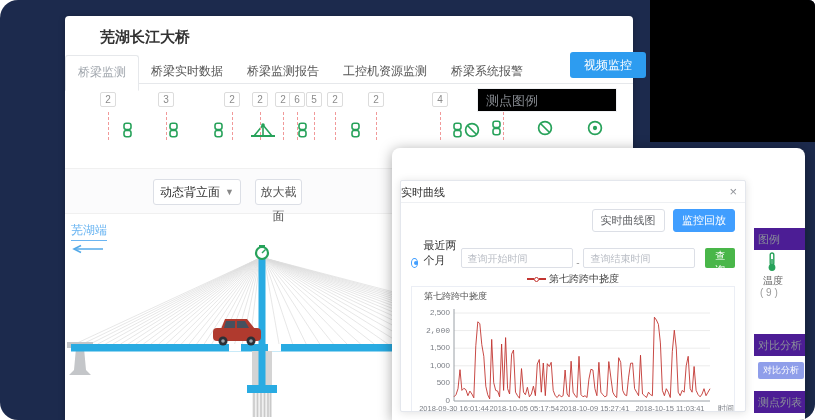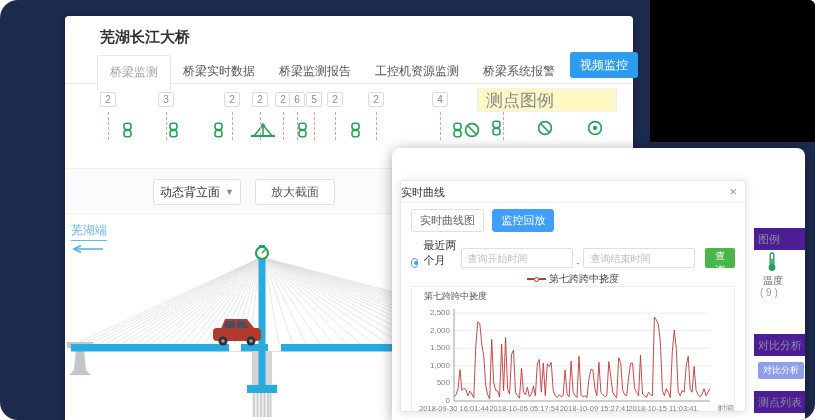--- a/index.html
+++ b/index.html
@@ -2,56 +2,56 @@
 <html><head>
 <meta charset="utf-8">
 <style>
   html,body{margin:0;padding:0;background:#fff;}
   *{box-sizing:border-box;font-family:"Liberation Sans","DejaVu Sans",sans-serif;}
   .stage{position:relative;width:815px;height:420px;background:#1c2a4d;border-radius:18px 6px 16px 18px;overflow:hidden;}
   .black-corner{position:absolute;left:650px;top:0;width:165px;height:142px;background:#000;}
   
   .main-card{position:absolute;left:65px;top:16px;width:568px;height:404px;background:#fff;border-radius:4px 4px 0 0;box-shadow:0 1px 6px rgba(0,0,0,.25);}
   .page-title{position:absolute;left:35px;top:12px;font-size:15px;font-weight:bold;color:#333;}
-  .tabbar{position:absolute;left:0;top:38px;width:100%;height:30px;border-bottom:1px solid #e6e8eb;padding-left:32px;}
+  .tabbar{position:absolute;left:0;top:38px;width:100%;height:30px;border-bottom:1px solid #e6e8eb;}
   .tab{display:inline-block;font-size:12px;color:#555;padding:8px 12px 9px;cursor:pointer;}
   .tab.active{color:#a0a6ad;border:1px solid #e6e8eb;border-bottom:1px solid #fff;border-radius:3px 3px 0 0;background:#fff;position:relative;top:1px;}
-  .video-btn{position:absolute;left:505px;top:36px;width:68px;height:26px;background:#2d9cf0;color:#fff;font-size:12px;text-align:center;line-height:26px;border-radius:3px;cursor:pointer;}
+  .video-btn{position:absolute;left:505px;top:36px;width:76px;height:26px;background:#2d9cf0;color:#fff;font-size:12px;text-align:center;line-height:26px;border-radius:3px;cursor:pointer;}
   
   .sensor-row{position:absolute;left:0;top:74px;width:470px;height:74px;}
   .badge{position:absolute;top:2px;width:16px;height:15px;border:1px solid #dcdcdc;border-radius:2px;background:#fff;color:#8b8b8b;font-size:10px;text-align:center;line-height:13px;}
   .dash{position:absolute;top:22px;height:28px;width:0;border-left:1px dashed #f19999;}
   .chain{position:absolute;top:32px;}
   .row-icon{position:absolute;}
   
   .legend-panel{position:absolute;left:412px;top:72px;width:140px;}
-  .legend-panel .hd{height:24px;background:#fef9c3;border:1px solid #f0f1f4;font-size:17px;color:#85898f;line-height:23px;padding-left:8px;}
+  .legend-panel .hd{height:24px;background:#000000;border:1px solid #f0f1f4;font-size:13px;color:#85898f;line-height:23px;padding-left:8px;}
   .legend-panel .icons{display:flex;justify-content:space-between;padding:8px 14px 0;}
   
   .toolbar{position:absolute;left:0;top:152px;width:100%;height:46px;background:#fbfbfc;border-top:1px solid #f0f0f0;border-bottom:1px solid #f0f0f0;}
   .toolbar .lbl{position:absolute;left:13px;top:0;line-height:46px;font-size:12px;color:#5a5e66;}
   .sel{position:absolute;left:88px;top:10px;width:88px;height:26px;border:1px solid #dcdfe6;border-radius:3px;background:#fff;font-size:12px;color:#333;line-height:24px;padding:0 6px;cursor:pointer;}
   .sel .caret{float:right;color:#888;font-size:9px;line-height:24px;}
-  .zoom-btn{position:absolute;left:190px;top:10px;width:80px;height:26px;border:1px solid #dcdfe6;border-radius:3px;background:#fff;font-size:12px;color:#555;text-align:center;line-height:24px;cursor:pointer;}
+  .zoom-btn{position:absolute;left:190px;top:10px;width:47px;height:26px;border:1px solid #dcdfe6;border-radius:3px;background:#fff;font-size:12px;color:#555;text-align:center;line-height:24px;cursor:pointer;}
   .bridge-link{position:absolute;left:6px;top:206px;font-size:12px;color:#6ab5f2;border-bottom:1px solid #6ab5f2;padding-bottom:1px;cursor:pointer;}
   .arrow-wrap{position:absolute;left:6px;top:224px;}
   .bridge-svg{position:absolute;left:0;top:228px;}
   
   .window2{position:absolute;left:392px;top:148px;width:413px;height:272px;background:#fff;border-radius:8px 8px 0 0;box-shadow:0 2px 14px rgba(0,0,0,.35);}
   .sb-band{position:absolute;left:362px;width:51px;height:22px;background:#4c1d95;font-size:11px;color:#8a8f99;line-height:22px;padding-left:4px;overflow:hidden;white-space:nowrap;}
   .sb-temp-ico{position:absolute;left:374px;top:104px;}
   .sb-temp-lb{position:absolute;left:371px;top:126px;font-size:10px;color:#666;}
   .sb-temp-ct{position:absolute;left:368px;top:139px;font-size:10px;color:#999;}
   .sb-btn{position:absolute;left:366px;top:214px;width:46px;height:17px;background:#8f9eea;border-radius:2px;color:#fff;font-size:9px;text-align:center;line-height:17px;cursor:pointer;}
   .modal{position:absolute;left:8px;top:32px;width:346px;height:232px;background:#fff;border:1px solid #e4e7ed;border-radius:2px;box-shadow:0 1px 8px rgba(0,0,0,.12);overflow:hidden;}
   .modal-hd{height:22px;border-bottom:1px solid #eef0f3;position:relative;}
   .modal-title{font-size:11px;color:#333;line-height:22px;}
   .modal-close{position:absolute;right:8px;top:0;line-height:22px;font-size:13px;color:#909399;cursor:pointer;}
   .modal-bd{padding:4px 10px 6px;}
-  .mtabs{margin:2px 0 6px;}
+  .mtabs{margin:2px 0 6px;text-align:right;}
   .mtab{display:inline-block;font-size:11px;padding:3px 8px;border:1px solid #dcdfe6;border-radius:3px;color:#606266;background:#fff;cursor:pointer;}
   .mtab.active{background:#409eff;border-color:#409eff;color:#fff;margin-left:4px;}
   .controls{display:flex;align-items:flex-end;margin-bottom:4px;}
   .radio{width:10px;height:10px;border:1px solid #409eff;border-radius:50%;display:inline-block;position:relative;margin-right:5px;}
   .radio i{position:absolute;left:2px;top:2px;width:4px;height:4px;border-radius:50%;background:#409eff;}
   .radio-lb{font-size:11px;color:#333;}
   .dt-input{width:112px;height:20px;border:1px solid #dcdfe6;border-radius:2px;font-size:10px;color:#555;padding:0 6px;}
   .dt-input::placeholder{color:#b8bcc4;}
   .sep{width:16px;text-align:center;color:#999;font-size:10px;}
   .query-btn{width:38px;height:20px;background:#49b649;border:none;border-radius:2px;color:#fff;font-size:10px;margin-left:10px;cursor:pointer;}
@@ -301,24 +301,24 @@
               <line x1="42" y1="29.599999999999994" x2="298" y2="29.599999999999994" stroke="#ececec" stroke-width="1"></line>
               <line x1="42" y1="12" x2="298" y2="12" stroke="#ececec" stroke-width="1"></line>
               <line x1="42" y1="8" x2="42" y2="100" stroke="#9aa0a6" stroke-width="1"></line>
               <line x1="42" y1="100" x2="298" y2="100" stroke="#9aa0a6" stroke-width="1"></line>
               <polyline points="42.0,95.8 44.0,93.7 46.0,87.7 48.0,68.7 49.9,89.4 51.9,87.3 53.9,88.7 55.9,94.7 57.9,90.1 59.9,93.0 61.8,96.8 63.8,44.7 65.8,20.8 67.8,22.6 69.8,43.7 71.8,55.3 73.8,85.2 75.7,93.7 77.7,97.9 79.7,38.4 81.7,81.7 83.7,89.4 85.7,90.1 87.6,95.8 89.6,43.0 91.6,89.4 93.6,36.6 95.6,87.7 97.6,93.0 99.6,53.2 101.5,49.0 103.5,91.2 105.5,94.7 107.5,97.2 109.5,67.6 111.5,91.2 113.4,93.7 115.4,86.3 117.4,95.8 119.4,93.0 121.4,85.2 123.4,94.7 125.3,63.0 127.3,58.5 129.3,91.2 131.3,62.0 133.3,94.7 135.3,62.7 137.3,65.5 139.2,61.3 141.2,89.4 143.2,94.7 145.2,96.5 147.2,93.7 149.2,95.8 151.1,94.7 153.1,69.0 155.1,93.0 157.1,95.8 159.1,60.2 161.1,91.2 163.1,94.7 165.0,96.5 167.0,55.3 169.0,93.7 171.0,95.8 173.0,94.7 175.0,96.5 176.9,78.2 178.9,68.3 180.9,69.0 182.9,87.7 184.9,94.7 186.9,61.3 188.9,91.2 190.8,93.7 192.8,95.8 194.8,94.7 196.8,60.6 198.8,76.1 200.8,91.2 202.7,94.7 204.7,96.5 206.7,56.7 208.7,61.3 210.7,89.4 212.7,93.7 214.7,94.7 216.6,76.1 218.6,62.3 220.6,62.0 222.6,87.7 224.6,91.2 226.6,94.7 228.5,54.2 230.5,93.0 232.5,94.7 234.5,96.5 236.5,91.2 238.5,93.7 240.4,94.7 242.4,16.2 244.4,19.0 246.4,23.3 248.4,41.9 250.4,89.4 252.4,94.7 254.3,87.7 256.3,91.2 258.3,96.5 260.3,50.7 262.3,29.2 264.3,47.2 266.2,91.2 268.2,94.7 270.2,89.4 272.2,91.2 274.2,64.8 276.2,55.3 278.2,87.7 280.1,91.2 282.1,65.5 284.1,89.4 286.1,93.7 288.1,95.8 290.1,93.0 292.0,87.7 294.0,94.7 296.0,91.2 298.0,87.7" fill="none" stroke="#c23531" stroke-width="0.9"></polyline>
             </svg>
         <div class="ytick" style="top: 109px;">0</div>
             <div class="ytick" style="top: 91.4px;">500</div>
             <div class="ytick" style="top: 73.8px;">1,000</div>
             <div class="ytick" style="top: 56.2px;">1,500</div>
-            <div class="ytick" style="top: 38.6px;">2,000</div>
+            <div class="ytick" style="top: 38.6px; font-family: Liberation Mono, monospace;">2,000</div>
             <div class="ytick" style="top: 21px;">2,500</div>
             <div class="xtick" style="left: 42px; top: 117px;">2018-09-30 16:01:44</div>
             <div class="xtick" style="left: 112.272px; top: 117px;">2018-10-05 05:17:54</div>
             <div class="xtick" style="left: 182.544px; top: 117px; text-align: right;">2018-10-09 15:27:41</div>
-            <div class="xtick" style="left: 251px; top: 117px;">2018-10-15 11:03:41</div>
+            <div class="xtick" style="left: 258px; top: 117px;">2018-10-15 11:03:41</div>
             <div class="xlabel" style="left: 306px; top: 116px;">时间</div>
           </div>
       </div>
     </div>
   </div>
 </div>
 
 </body></html>

